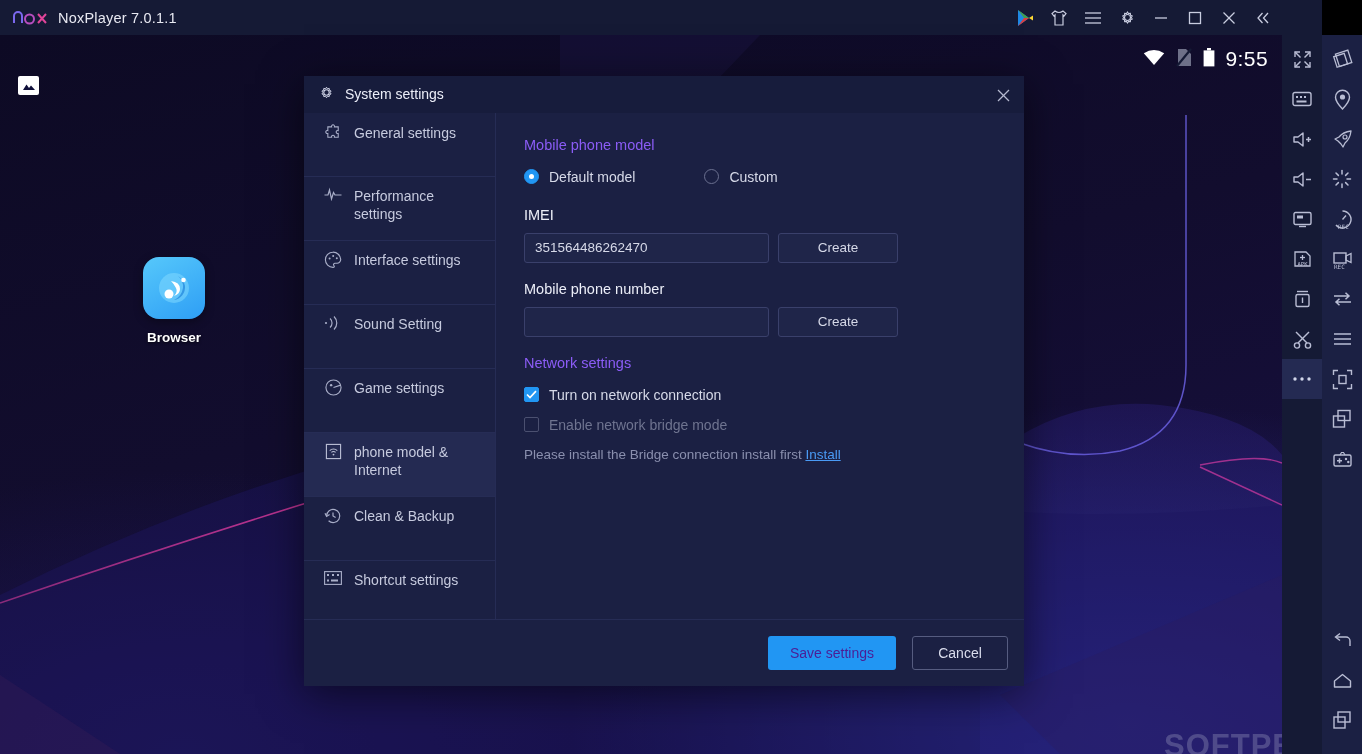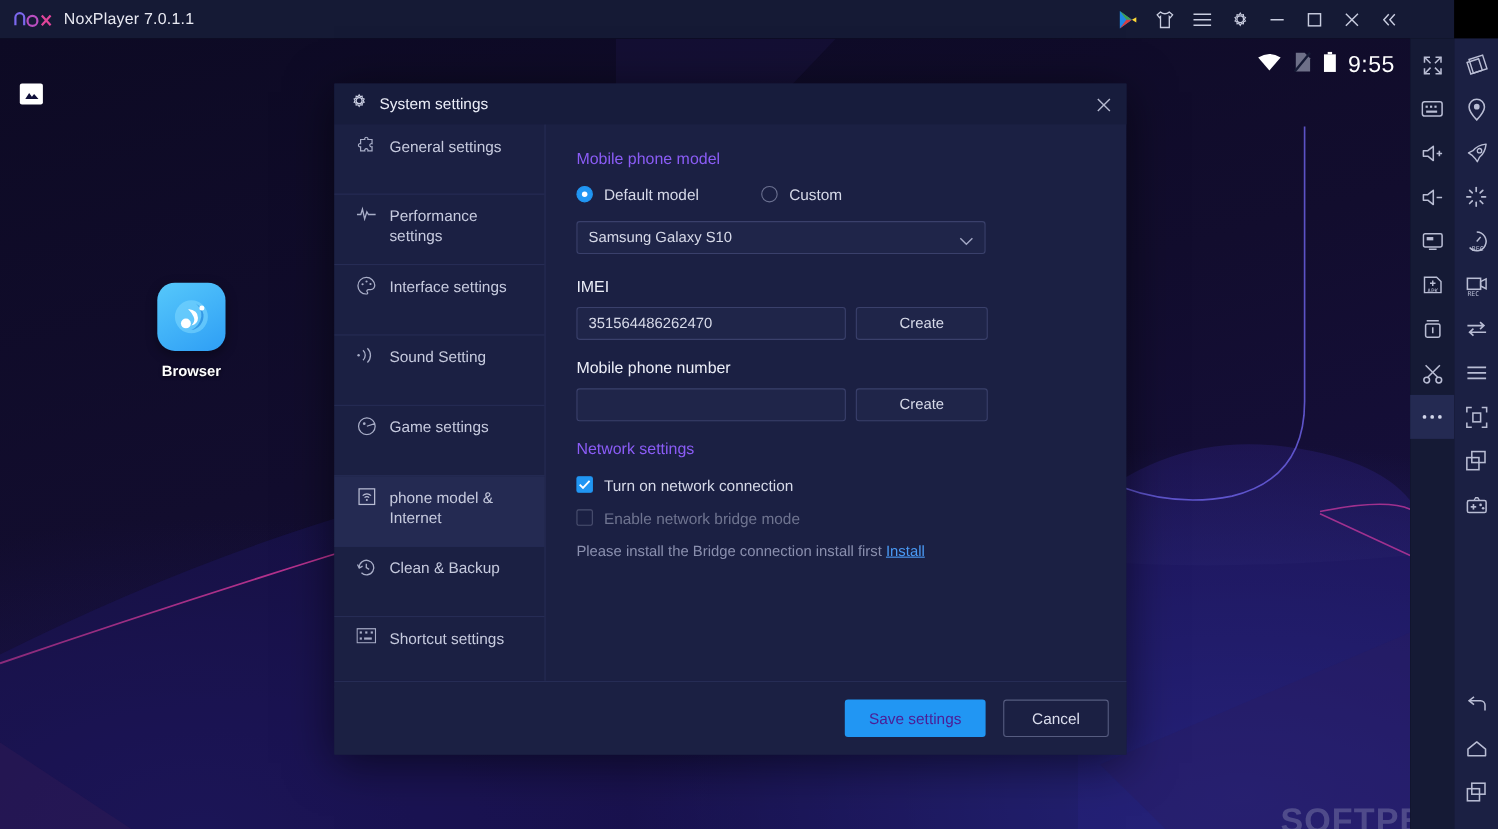--- a/index.html
+++ b/index.html
@@ -176,21 +176,21 @@
 
   .dlg-main {
     flex: 1 1 auto;
     padding: 24px 0 0 28px;
     color: #d6d9e8;
     position: relative;
   }
   .sec-title {
     color: #8b5cf6; font-size: 14.5px; margin-bottom: 16px;
   }
-  .radio-row { display: flex; align-items: flex-start; gap: 4px; margin-bottom: 16px; }
+  .radio-row { display: flex; align-items: flex-start; gap: 16px; margin-bottom: 16px; }
   .radio {
     display: flex; align-items: center; gap: 10px;
     cursor: pointer; color: #d6d9e8; font-size: 14px;
   }
   .radio + .radio { margin-left: 53px; }
   .rd {
     width: 15px; height: 15px; border-radius: 50%;
     border: 1.5px solid #6b7090; background: transparent;
     display: flex; align-items: center; justify-content: center;
   }
@@ -731,28 +731,20 @@
           <label class="radio">
             <span class="rd on"></span>
             <span>Default model</span>
           </label>
           <label class="radio">
             <span class="rd"></span>
             <span>Custom</span>
           </label>
         </div>
 
-        <div class="select">
-          <span>Samsung Galaxy S10</span>
-          <span class="chev">
-            <svg width="13" height="9" viewBox="0 0 13 9">
-                <path d="M1 1.5 L6.5 7 L12 1.5" fill="none" stroke="#a3a8c4" stroke-width="1.3"></path>
-              </svg>
-          </span>
-        </div>
 
         <div class="field-label" style="margin-top:22px">IMEI</div>
         <div class="field-row">
           <input class="text-input" type="text" value="351564486262470" style="">
           <button class="btn-outline">Create</button>
         </div>
 
         <div class="field-label">Mobile phone number</div>
         <div class="field-row">
           <input class="text-input" type="text" value="" style="">

